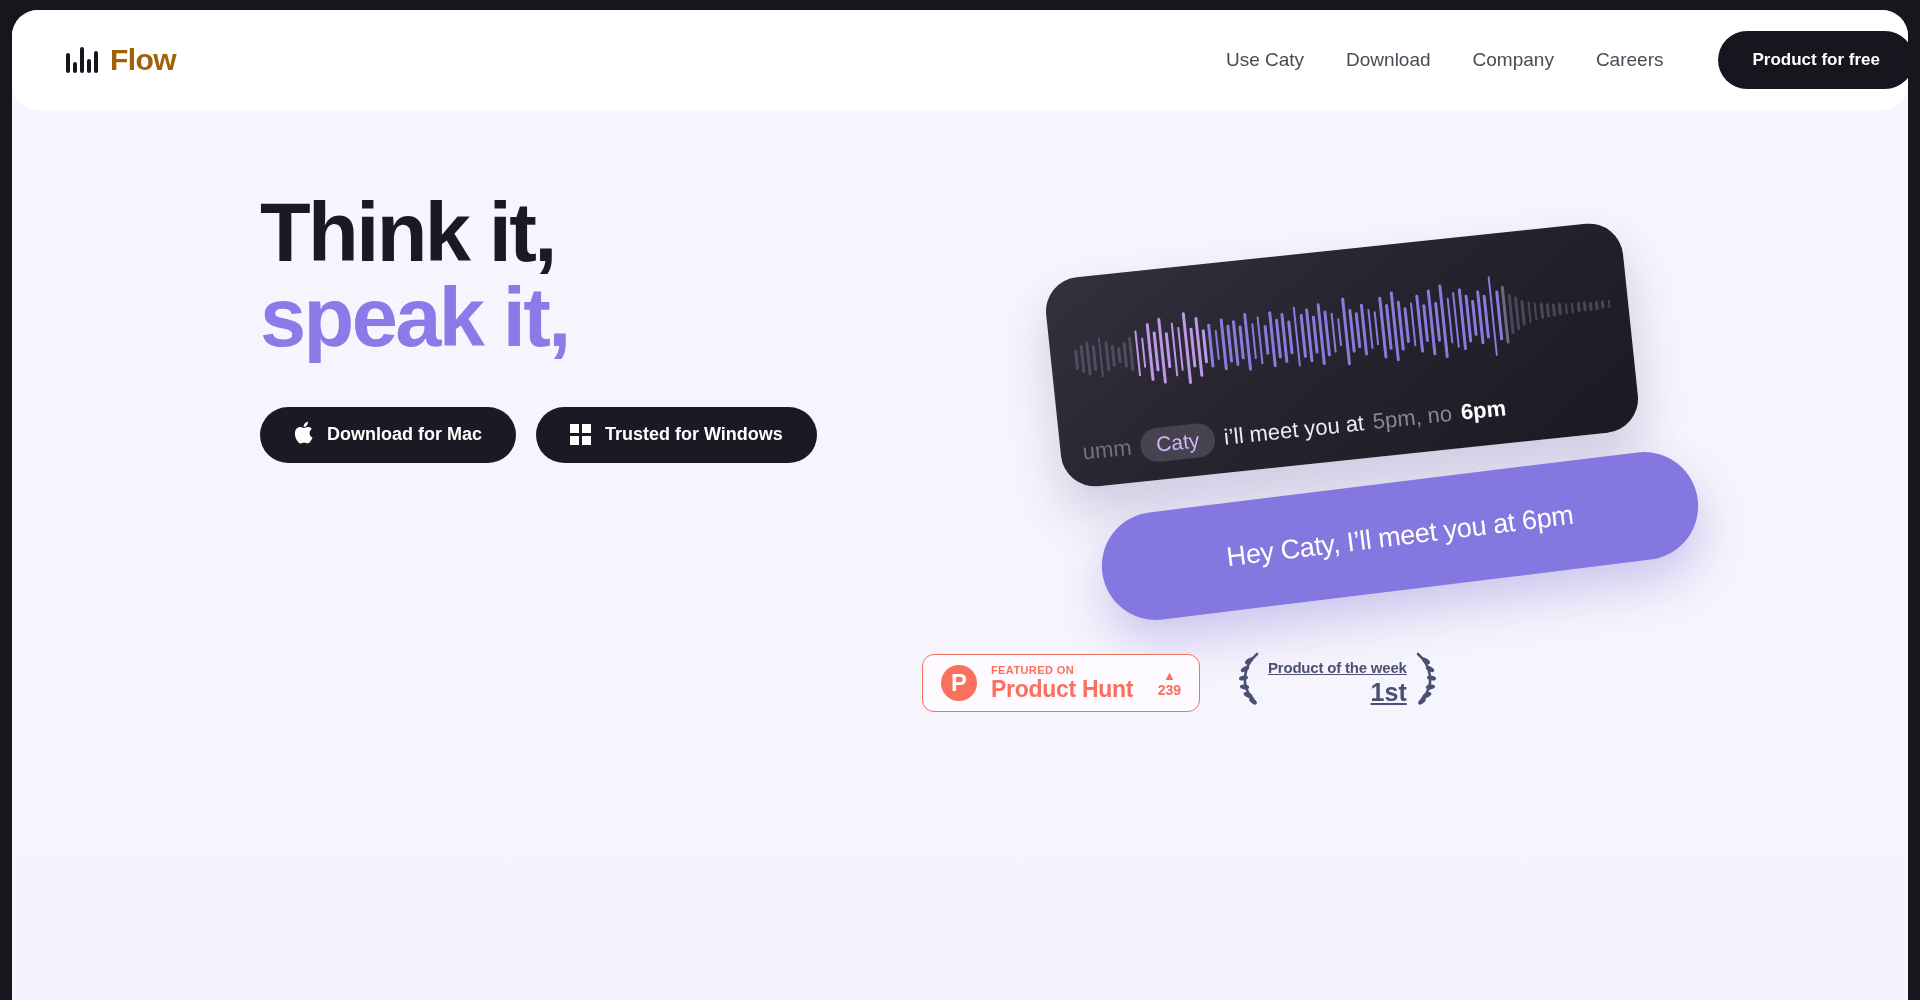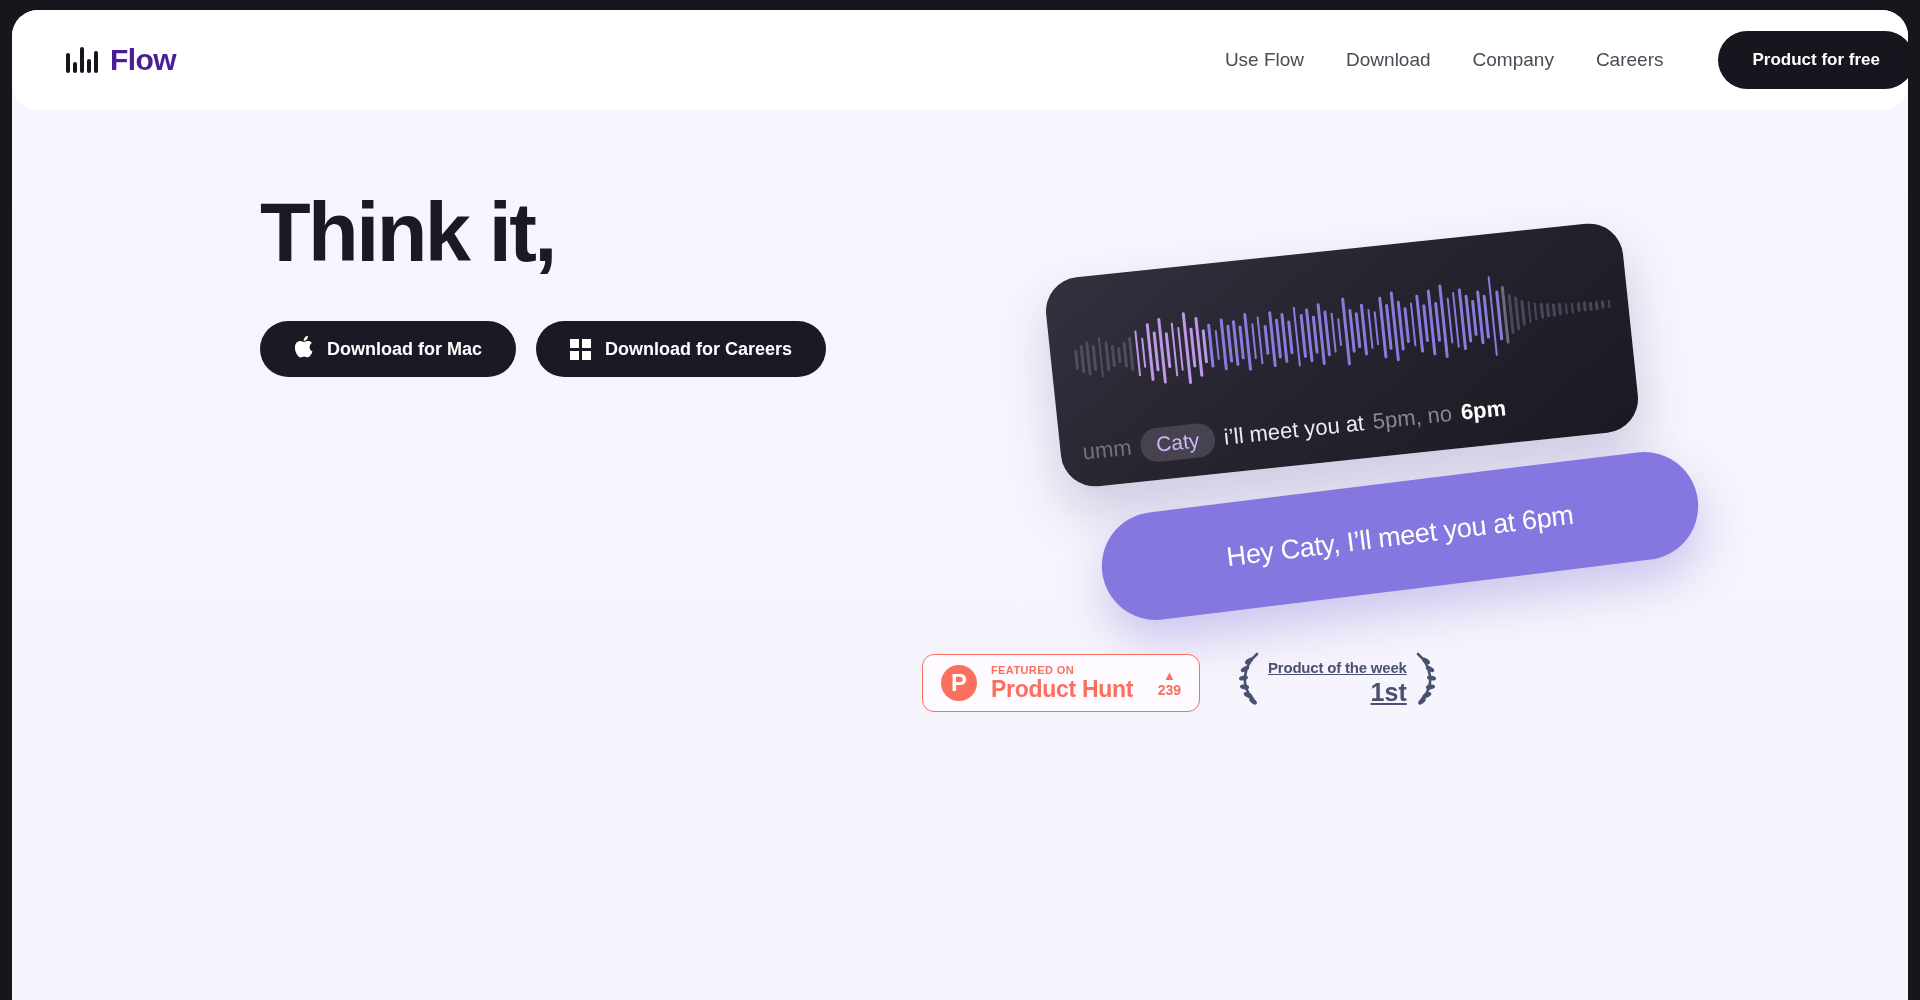--- a/index.html
+++ b/index.html
@@ -38,21 +38,21 @@
   }
   .brand { display:flex; align-items:center; gap:12px; }
   .wavelogo { display:flex; align-items:flex-end; gap:3px; height:26px; }
   .wavelogo i { display:block; width:4px; background:#16151d; border-radius:2px; }
   .wavelogo i:nth-child(1){ height:20px; }
   .wavelogo i:nth-child(2){ height:11px; }
   .wavelogo i:nth-child(3){ height:26px; }
   .wavelogo i:nth-child(4){ height:14px; }
   .wavelogo i:nth-child(5){ height:22px; }
   .brand-name {
-    font-size:30px; font-weight:700; color:#4c1d95; letter-spacing:-0.6px;
+    font-size:30px; font-weight:700; color:#a16207; letter-spacing:-0.6px;
   }
   .nav {
     margin-left:auto;
     display:flex; align-items:center; gap:0px;
     padding-right:0px;
   }
   .nav-item {
     font-size:19px; color:#4b4a57; padding:0 21px; cursor:pointer;
     white-space:nowrap;
   }
@@ -196,33 +196,34 @@
           <i></i>
             <i></i>
             <i></i>
             <i></i>
             <i></i>
         </span>
         <span class="brand-name">Flow</span>
       </div>
 
       <nav class="nav">
-        <span class="nav-item">Use Flow</span>
+        <span class="nav-item">Use Caty</span>
         <span class="nav-item">Download</span>
         <span class="nav-item">Company</span>
         <span class="nav-item">Careers</span>
         <span class="cta-wrap">
           <button class="cta-free">Product for free</button>
         </span>
       </nav>
     </header>
 
     <section class="hero-left">
       <h1 class="headline">
         <div>Think it,</div>
+        <div class="accent">speak it,</div>
       </h1>
 
 
 
       <div class="dl-row">
         <button class="dl-btn">
           <span>
             <svg width="19" height="23" viewBox="0 0 19 23" fill="#fff" aria-hidden="true">
               <path d="M15.6 12.2c0-2.7 2.2-4 2.3-4.1-1.3-1.8-3.2-2.1-3.9-2.1-1.7-.2-3.3 1-4.1 1-.9 0-2.2-1-3.6-1-1.8 0-3.5 1.1-4.5 2.7-1.9 3.3-.5 8.3 1.4 11 .9 1.3 2 2.8 3.4 2.7 1.4-.1 1.9-.9 3.5-.9s2.1.9 3.6.8c1.5 0 2.4-1.3 3.3-2.7 1-1.5 1.5-3 1.5-3.1-.1 0-2.9-1.1-2.9-4.3z"></path>
               <path d="M12.9 4.2c.7-.9 1.2-2.1 1.1-3.4-1.1 0-2.4.7-3.2 1.7-.7.8-1.3 2.1-1.1 3.3 1.2.1 2.5-.6 3.2-1.6z"></path>
@@ -231,21 +232,21 @@
           <span>Download for Mac</span>
         </button>
 
         <button class="dl-btn">
           <span class="win-glyph">
             <span></span>
               <span></span>
               <span></span>
               <span></span>
           </span>
-          <span>Download for Careers</span>
+          <span>Trusted for Windows</span>
         </button>
       </div>
     </section>
 
     <section class="hero-right">
 
       <div class="voice-card">
         <div class="wave" id="wave">
             <b style="height: 20px; background: rgb(111, 111, 134); opacity: 0.5;"></b>
             <b style="height: 28px; background: rgb(111, 111, 134); opacity: 0.5;"></b>

